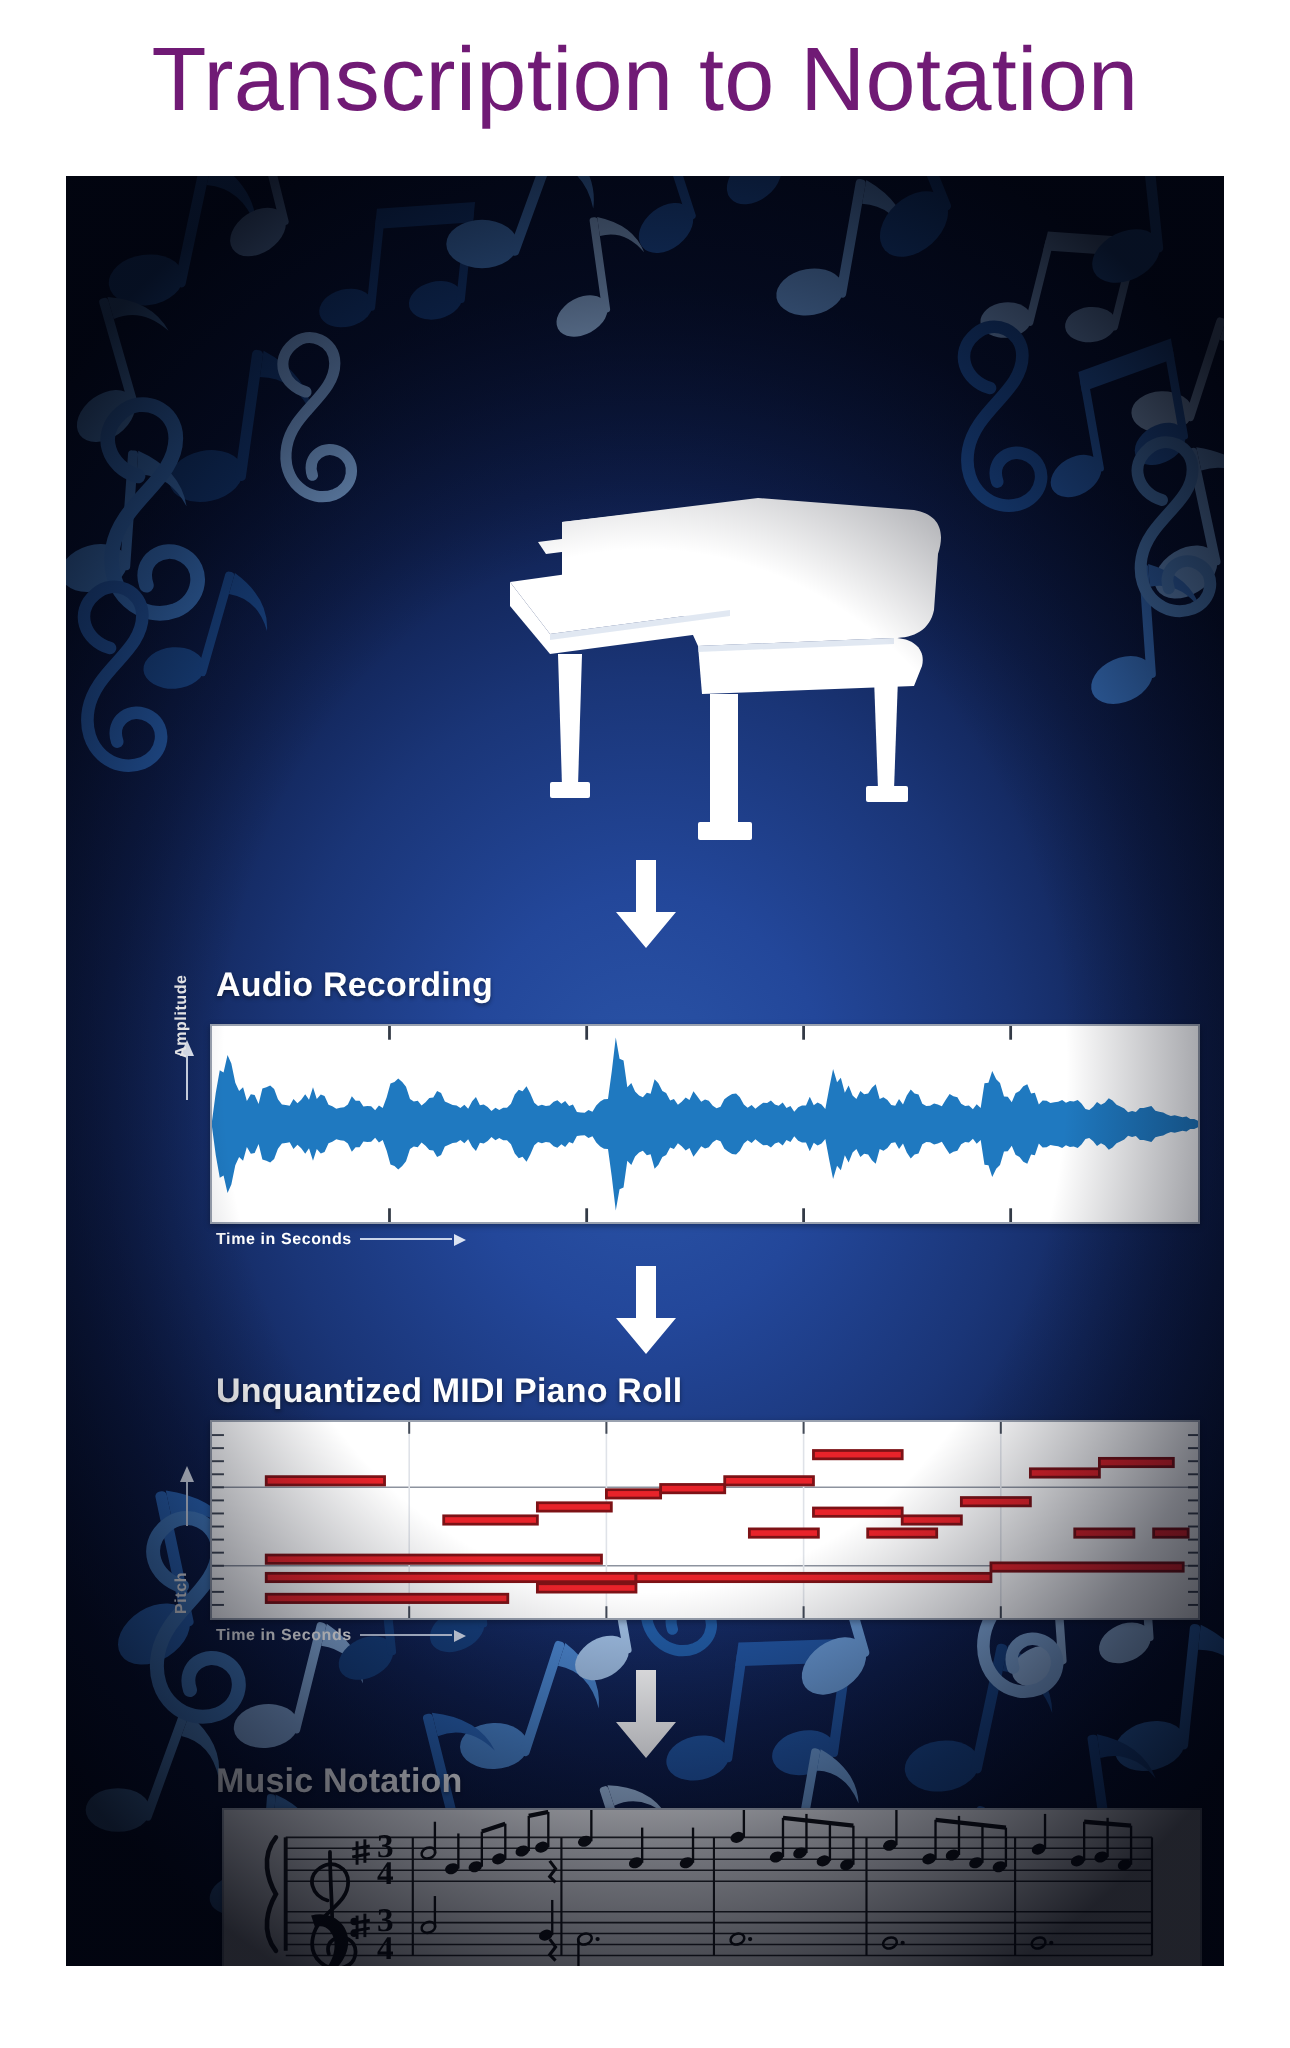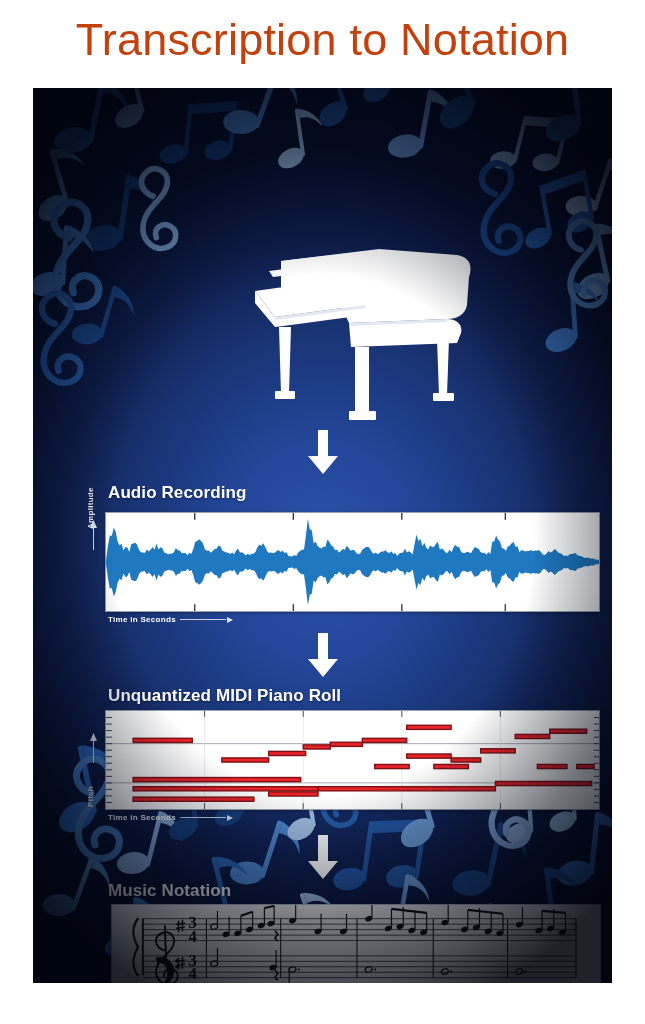--- a/index.html
+++ b/index.html
@@ -5,21 +5,21 @@
   html,body{margin:0;padding:0;background:#ffffff;}
   body{width:645px;height:1024px;position:relative;overflow:hidden;
        font-family:"Liberation Sans", sans-serif;}
 
   
   #title{
     position:absolute; left:0; top:14px; width:645px;
     text-align:center;
     font-family:"Liberation Sans", sans-serif;
     font-size:45px; font-weight:400; letter-spacing:0.2px;
-    color:#c2410c; white-space:nowrap;
+    color:#701a75; white-space:nowrap;
   }
 
   
   #panel{
     position:absolute; left:33px; top:88px; width:579px; height:895px;
     overflow:hidden;
     background:
       radial-gradient(ellipse 62% 46% at 50% 52%, #2b55a8 0%, #23479a 26%, #1a3577 52%, #0f1f4d 76%, #07102c 100%),
       #060c22;
   }

